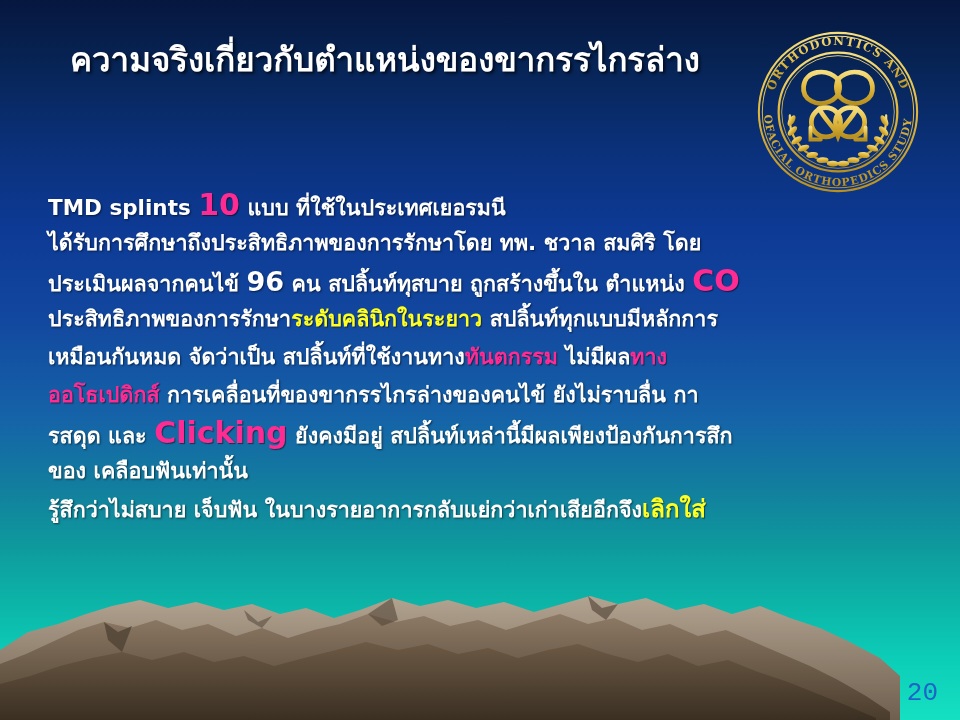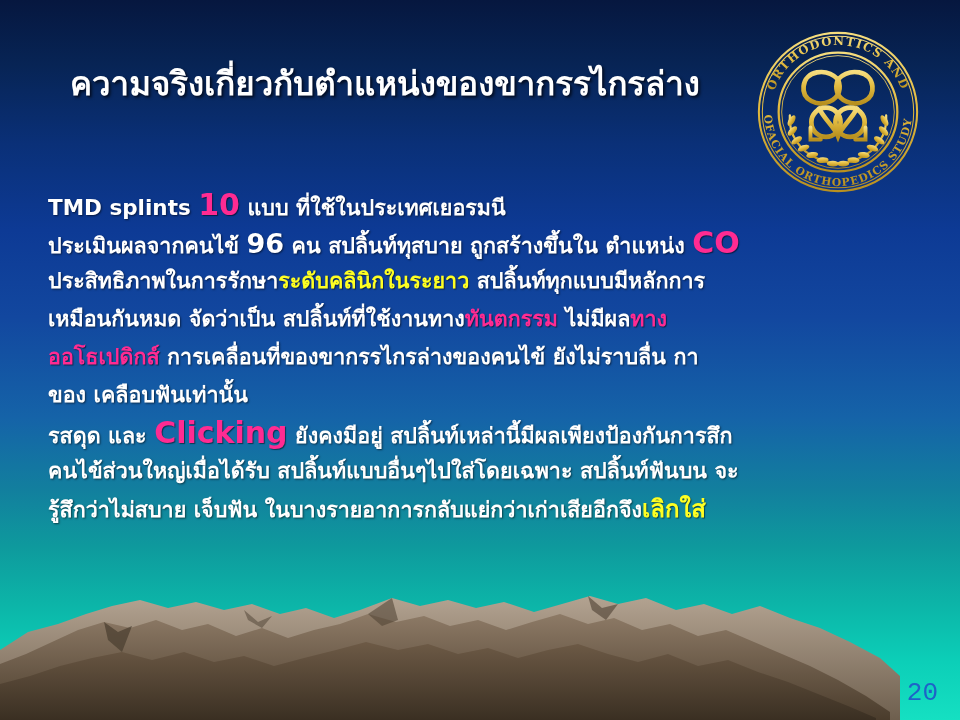--- a/index.html
+++ b/index.html
@@ -34,21 +34,21 @@
     bottom: 0;
     width: 960px;
     height: 140px;
     pointer-events: none;
   }
 
   
   #title-bar {
     position: absolute;
     left: 0;
-    top: 52px;
+    top: 28px;
     width: 770px;
     height: 62px;
     display: flex;
     align-items: center;
     justify-content: center;
   }
   #title-text {
     color: #ffffff;
     font-size: 33px;
     font-weight: bold;
@@ -234,25 +234,25 @@
       <ellipse cx="148" cy="133" rx="7" ry="3.4" transform="rotate(32 148 133)"></ellipse>
       <ellipse cx="140" cy="142" rx="7" ry="3.4" transform="rotate(20 140 142)"></ellipse>
       <ellipse cx="130" cy="150" rx="7" ry="3.4" transform="rotate(10 130 150)"></ellipse>
       <ellipse cx="118" cy="156" rx="7" ry="3.4" transform="rotate(4 118 156)"></ellipse>
       <ellipse cx="106" cy="160" rx="7" ry="3.4" transform="rotate(-2 106 160)"></ellipse>
     </g>
   </svg>
 
   <div id="body-text">
       <div class="ln"><span class="lat">TMD splints </span><span class="pink-lg lat">10</span><span class="w"> แบบ ที่ใช้ในประเทศเยอรมนี</span></div>
+      <div class="ln"><span class="w">ได้รับการศึกษาถึงประสิทธิภาพของการรักษาโดย  ทพ. ชวาล  สมศิริ โดย</span></div>
       <div class="ln"><span class="w">ประเมินผลจากคนไข้ </span><span class="big-num lat">96</span><span class="w"> คน   สปลิ้นท์ทุสบาย ถูกสร้างขึ้นใน ตำแหน่ง </span><span class="pink-lg lat">CO</span></div>
-      <div class="ln"><span class="w">ประสิทธิภาพในการรักษา</span><span class="yellow">ระดับคลินิกในระยาว</span><span class="w">  สปลิ้นท์ทุกแบบมีหลักการ</span></div>
+      <div class="ln"><span class="w">ประสิทธิภาพของการรักษา</span><span class="yellow">ระดับคลินิกในระยาว</span><span class="w">  สปลิ้นท์ทุกแบบมีหลักการ</span></div>
       <div class="ln"><span class="w">เหมือนกันหมด จัดว่าเป็น สปลิ้นท์ที่ใช้งานทาง</span><span class="pink">ทันตกรรม</span><span class="w">   ไม่มีผล</span><span class="pink">ทาง</span></div>
       <div class="ln"><span class="pink">ออโธเปดิกส์</span><span class="w">   การเคลื่อนที่ของขากรรไกรล่างของคนไข้ ยังไม่ราบลื่น กา</span></div>
+      <div class="ln"><span class="w">รสดุด และ </span><span class="pink-lg lat">Clicking</span><span class="w"> ยังคงมีอยู่ สปลิ้นท์เหล่านี้มีผลเพียงป้องกันการสึก</span></div>
       <div class="ln"><span class="w">ของ เคลือบฟันเท่านั้น</span></div>
-      <div class="ln"><span class="w">รสดุด และ </span><span class="pink-lg lat">Clicking</span><span class="w"> ยังคงมีอยู่ สปลิ้นท์เหล่านี้มีผลเพียงป้องกันการสึก</span></div>
-      <div class="ln"><span class="w">คนไข้ส่วนใหญ่เมื่อได้รับ สปลิ้นท์แบบอื่นๆไปใส่โดยเฉพาะ สปลิ้นท์ฟันบน จะ</span></div>
       <div class="ln"><span class="w">รู้สึกว่าไม่สบาย เจ็บฟัน ในบางรายอาการกลับแย่กว่าเก่าเสียอีกจึง</span><span class="yellow-lg">เลิกใส่</span></div>
     </div>
 
   <div id="page-number">20</div>
 
 </div>
 
 </body></html>

